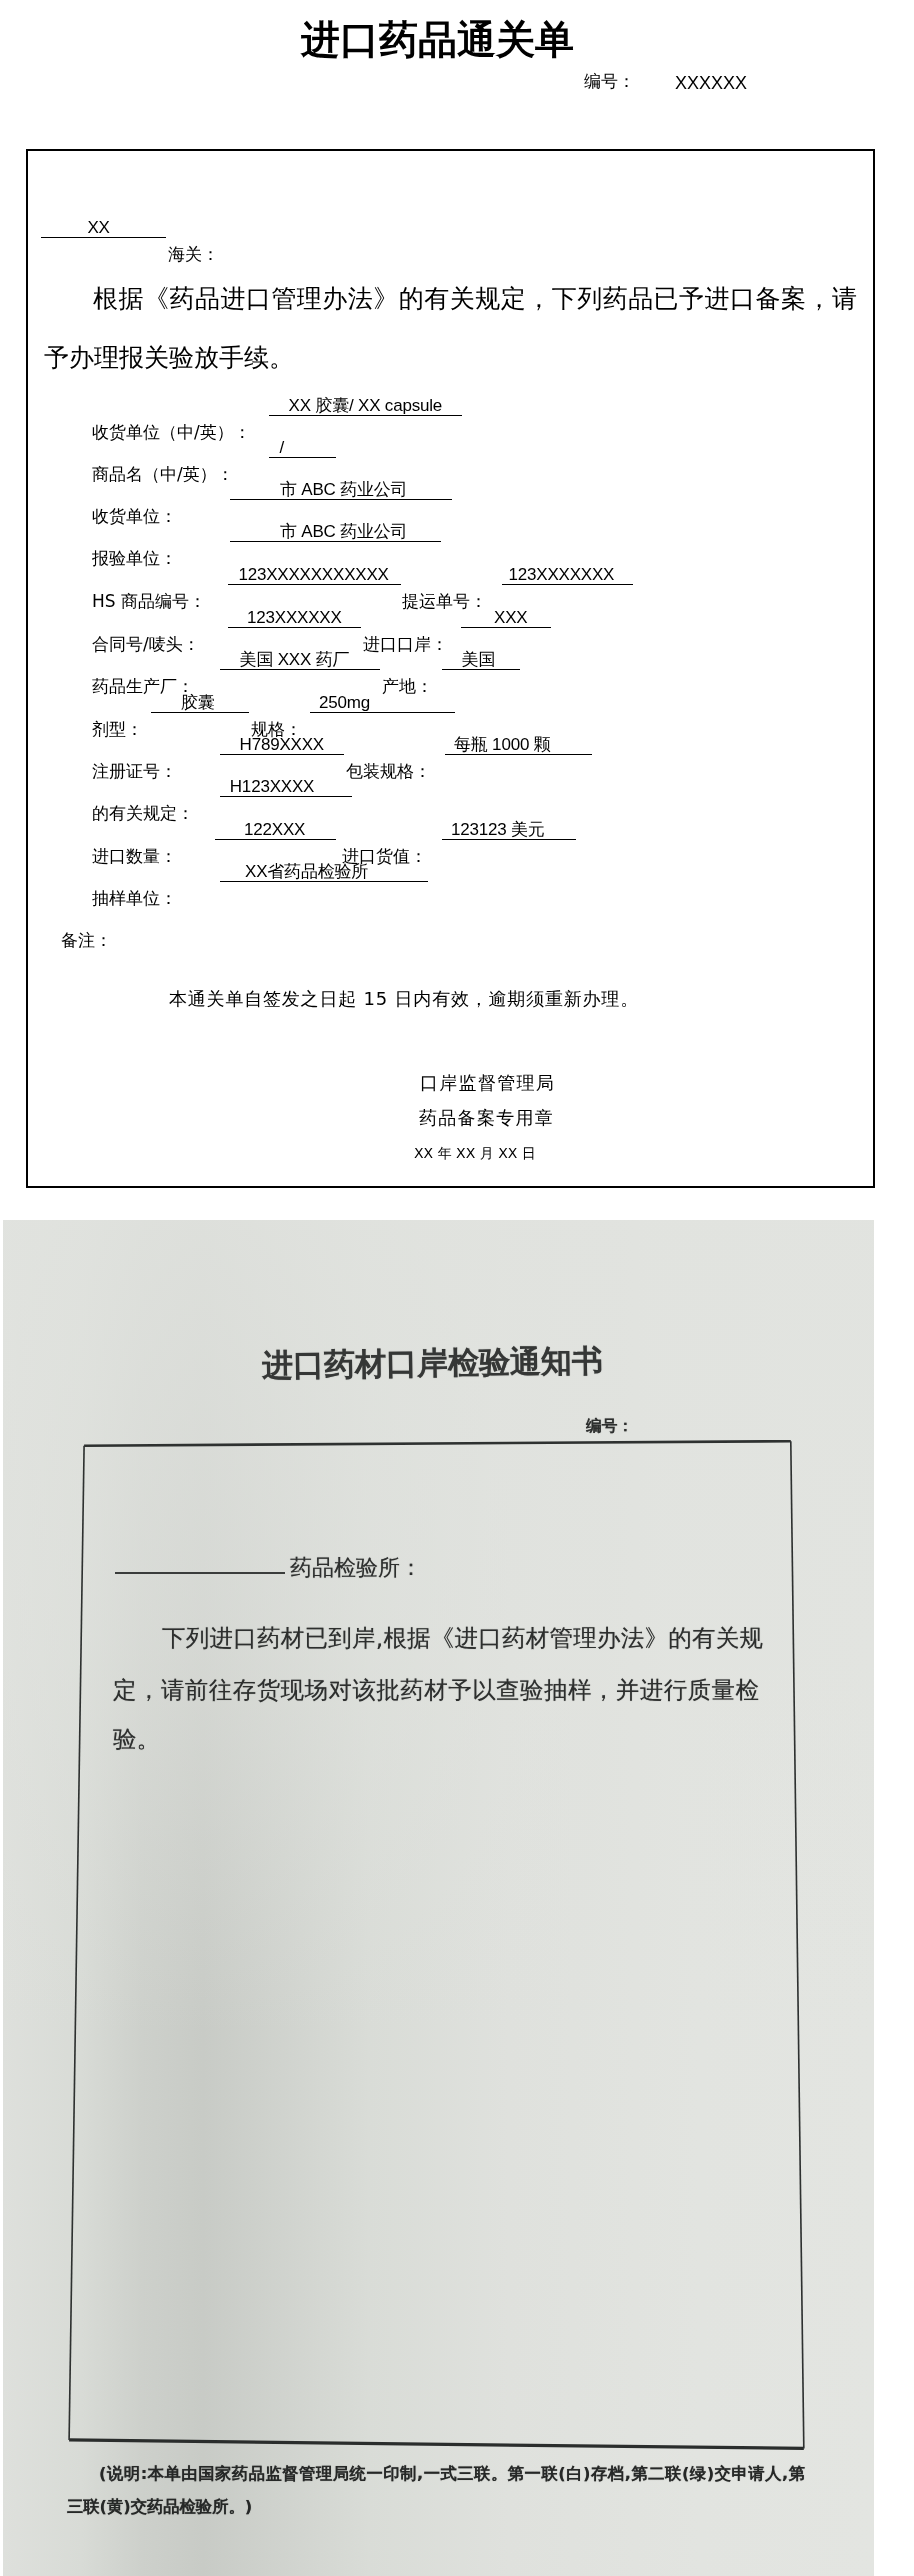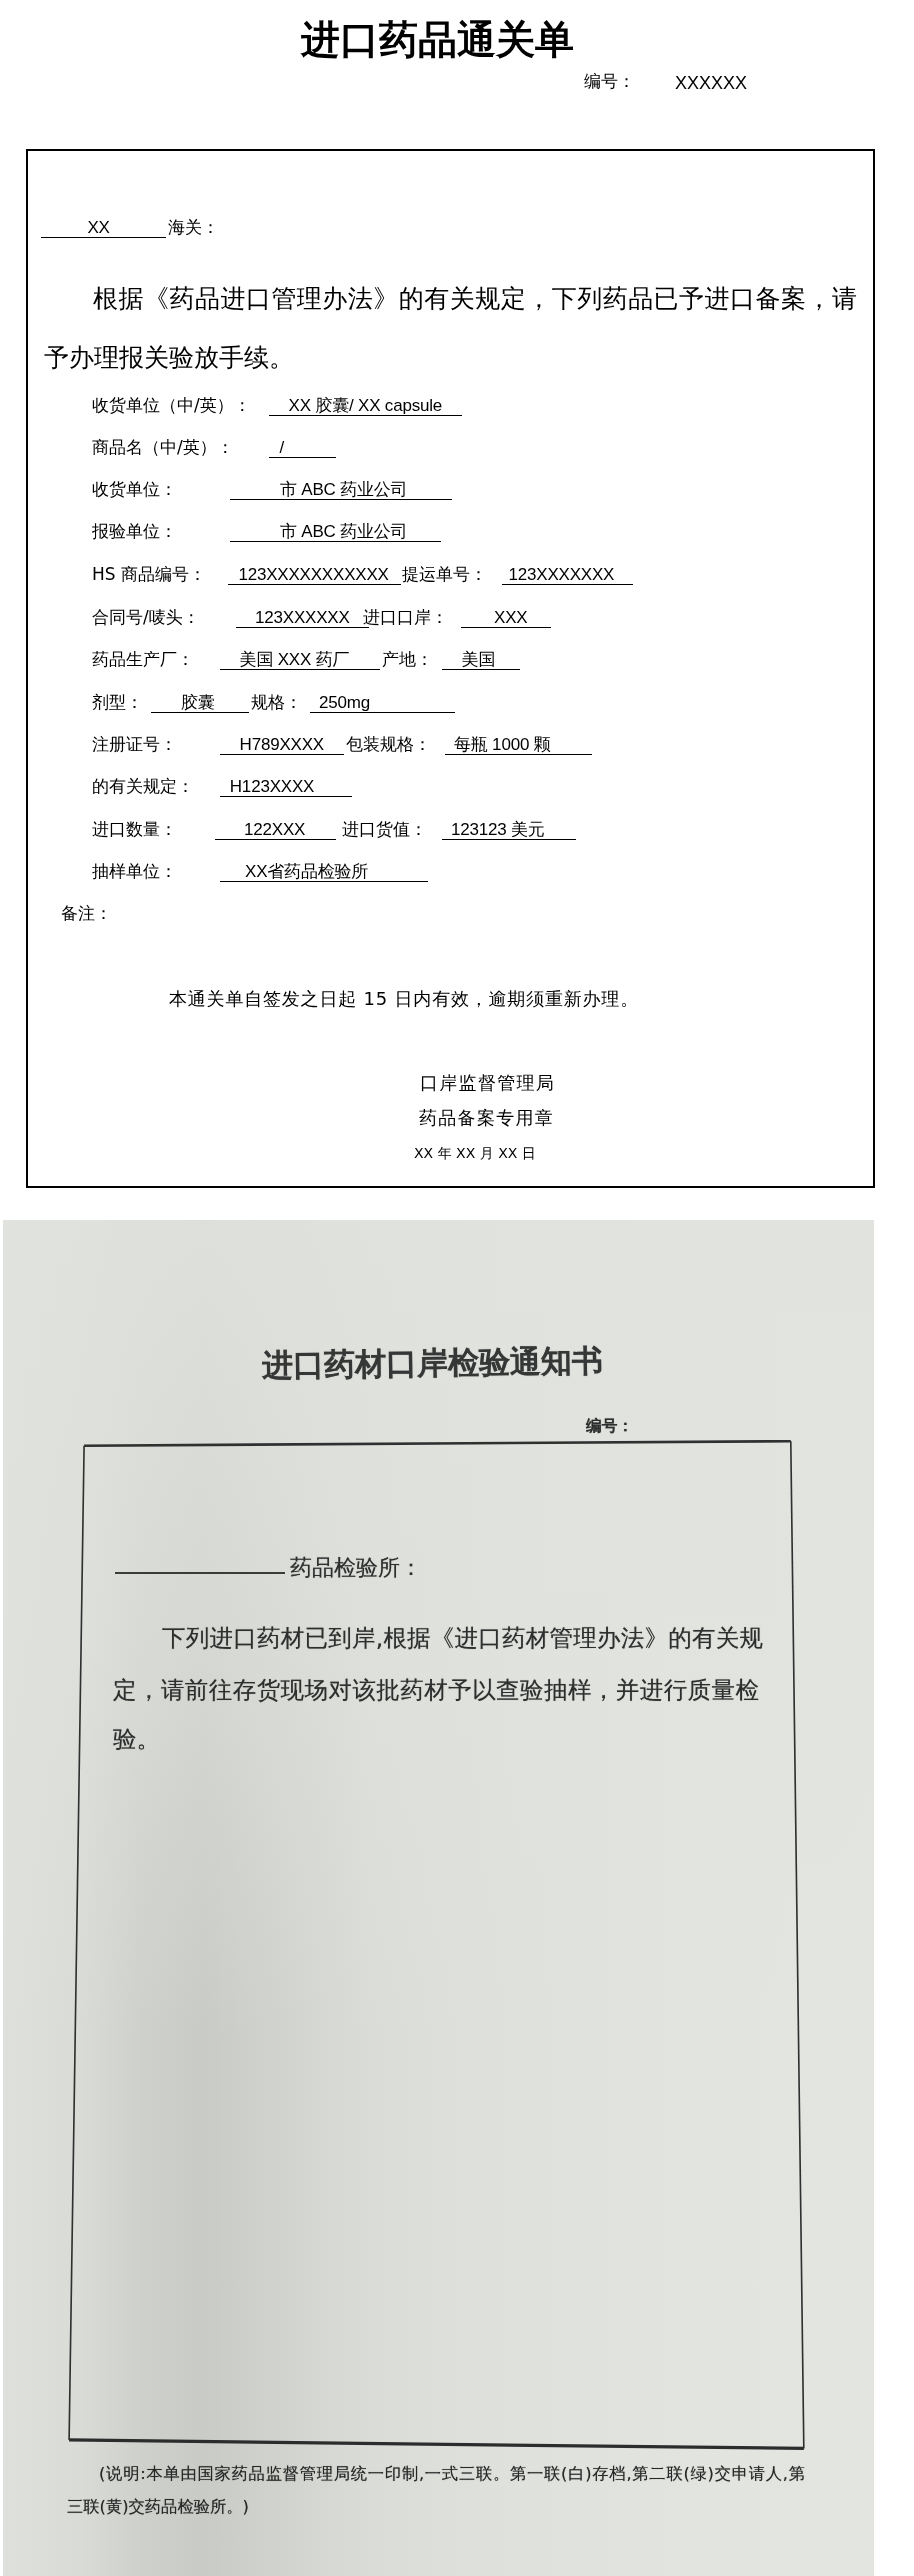--- a/index.html
+++ b/index.html
@@ -23,21 +23,21 @@
     .d1-serial-value { left: 675px; top: 74px; font-size: 18px; line-height: 19.6px;
       font-family: "Liberation Sans", sans-serif; }
     .d1-box {
       position: absolute; left: 26px; top: 149px;
       width: 849px; height: 1039px;
       border: 2px solid #000; box-sizing: border-box;
     }
     .row { position: absolute; left: 0; width: 914px; height: 19.6px;
       font-size: 17px; line-height: 19.6px; }
     .row > span { position: absolute; top: 0; white-space: nowrap; }
-    .lbl { height: 19.6px; line-height: 19.6px; }
+    .lbl { height: 19.6px; line-height: 19.6px; margin-top: 27px; }
     .ul {
       height: 19.6px; line-height: 19.6px; box-sizing: border-box;
       border-bottom: 1.3px solid #000;
       font-family: "Liberation Sans", sans-serif;
       letter-spacing: -0.2px;
     }
     .d1-intro {
       font-size: 25px; line-height: 29px;
     }
     .justify { text-align: justify; text-align-last: justify; }
@@ -55,21 +55,21 @@
     .p-text { color: #2d2f2e; text-shadow: 0 0 0.8px rgba(30,30,30,0.55); }
     .p-title {
       left: 262px; top: 1347px; font-size: 31px; line-height: 37px; font-weight: bold;
       transform: rotate(-0.8deg); transform-origin: left center; color: #353736;
     }
     .p-serial { left: 586px; top: 1416px; font-size: 15.7px; line-height: 19.6px; font-weight: bold; }
     .p-addr-line { position: absolute; left: 115px; top: 1572px; width: 170px; height: 0;
       border-top: 2px solid #3a3c3b; }
     .p-addr { left: 290px; top: 1555px; font-size: 22px; line-height: 26px; }
     .p-body { font-size: 23.5px; line-height: 27px; }
-    .p-foot { font-size: 16.3px; line-height: 19.6px; font-weight: normal; color: #262827; }
+    .p-foot { font-size: 16.3px; line-height: 19.6px; font-weight: bold; color: #262827; }
     .p-box { position: absolute; left: 0; top: 0; width: 914px; height: 2576px; pointer-events: none; }
   </style>
 </head>
 <body>
 
 <section>
   <div class="abs d1-title">进口药品通关单</div>
   <div class="abs d1-serial-label">编号：</div>
   <div class="abs d1-serial-value">XXXXXX</div>
 
@@ -105,21 +105,21 @@
 
   <div class="row" style="top:565px">
     <span class="lbl" style="left:92px">HS 商品编号：</span>
     <span class="ul" style="left:228px;width:173px;padding-left:10.4px">123XXXXXXXXXXX</span>
     <span class="lbl" style="left:402px">提运单号：</span>
     <span class="ul" style="left:502px;width:131px;padding-left:6.5px">123XXXXXXX</span>
   </div>
 
   <div class="row" style="top:608px">
     <span class="lbl" style="left:92px">合同号/唛头：</span>
-    <span class="ul" style="left:236px;width:133px;padding-left:19px">123XXXXXX</span>
+    <span class="ul" style="left:228px;width:133px;padding-left:19px">123XXXXXX</span>
     <span class="lbl" style="left:363px">进口口岸：</span>
     <span class="ul" style="left:461px;width:90px;padding-left:33px">XXX</span>
   </div>
 
   <div class="row" style="top:650px">
     <span class="lbl" style="left:92px">药品生产厂：</span>
     <span class="ul" style="left:220px;width:160px;padding-left:19.6px">美国 XXX 药厂</span>
     <span class="lbl" style="left:382px">产地：</span>
     <span class="ul" style="left:442px;width:78px;padding-left:19.6px">美国</span>
   </div>

